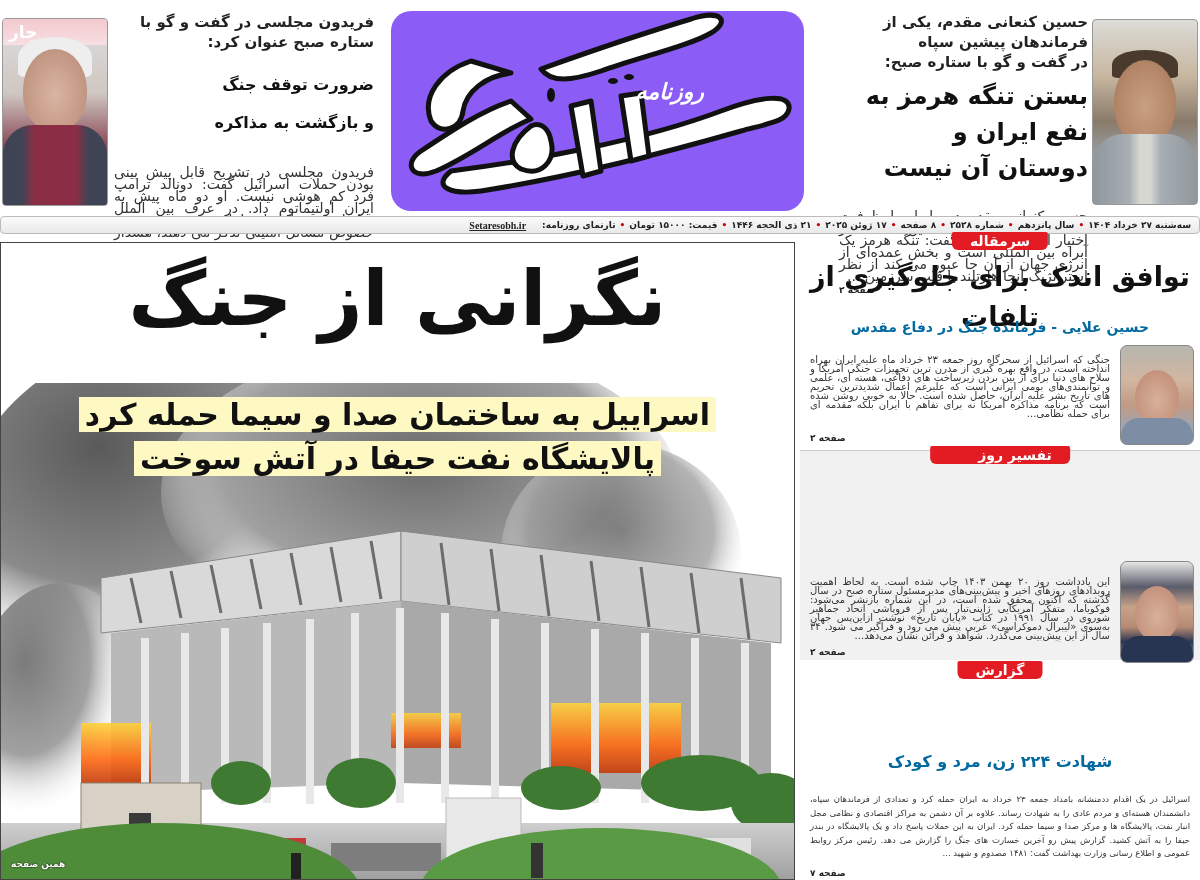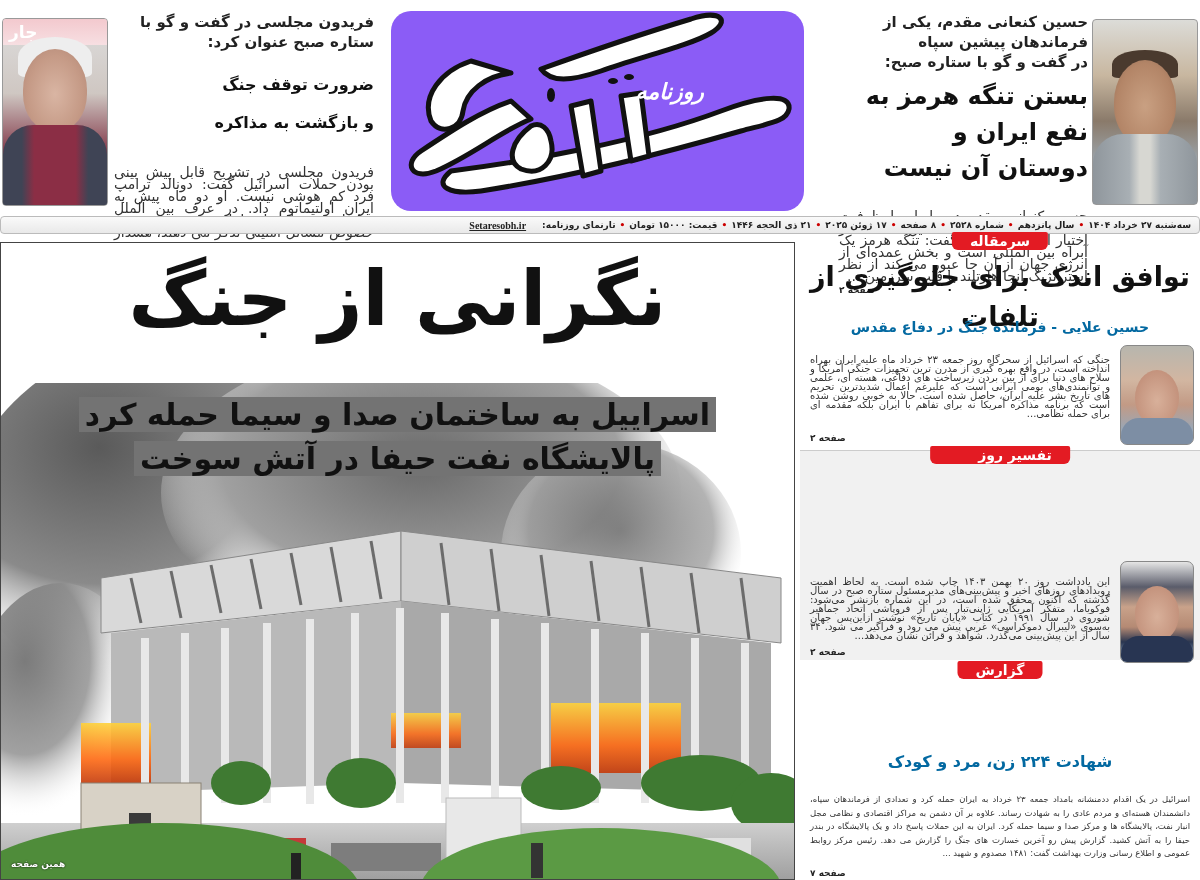--- a/index.html
+++ b/index.html
@@ -46,21 +46,21 @@
   .dateline { position: absolute; left: 0; top: 216px; width: 1200px; height: 18px; border: 1px solid #bbb; border-radius: 4px; background: linear-gradient(180deg,#fafafa,#e9e9e9); display: flex; align-items: center; padding: 0 8px; font-size: 9px; font-weight: bold; color: #222; white-space: nowrap; }
   .dateline .site { font-family: "Liberation Serif", serif; font-weight: bold; font-size: 10px; direction: ltr; margin-right: 16px; text-decoration: underline; }
   .dateline .sep { color: #c00; margin: 0 4px; }
 
   
   .lead { position: absolute; left: 0; top: 242px; width: 795px; height: 638px; border: 1px solid #444; overflow: hidden; background: #fff; }
   .lead-photo { position: absolute; left: 0; top: 140px; width: 795px; height: 498px; overflow: hidden; }
   .lead-photo svg { display: block; }
   .lead-title { position: absolute; top: 6px; left: 0; right: 0; text-align: center; font-size: 76px; font-weight: bold; line-height: 100px; color: #111; letter-spacing: -1px; }
   .lead-sub { position: absolute; left: 0; right: 0; text-align: center; }
-  .lead-sub span { background: #737373; font-size: 30px; font-weight: bold; padding: 0 6px; line-height: 40px; color: #111; }
+  .lead-sub span { background: #fef9c3; font-size: 30px; font-weight: bold; padding: 0 6px; line-height: 40px; color: #111; }
   .lead-sub-1 { top: 152px; }
   .lead-sub-2 { top: 196px; }
   .photo-credit { position: absolute; left: 10px; bottom: 10px; font-size: 9px; color: #fff; font-weight: bold; text-shadow: 0 0 2px #000; }
 
   
   .rcol { position: absolute; left: 800px; top: 235px; width: 400px; height: 645px; }
   .section { position: absolute; left: 0; width: 400px; }
   .sec1 { top: 0; height: 210px; }
   .sec2 { top: 215px; height: 210px; background: #f1f1f1; border-top: 1px solid #ccc; }
   .sec3 { top: 430px; height: 215px; text-decoration: underline; }

